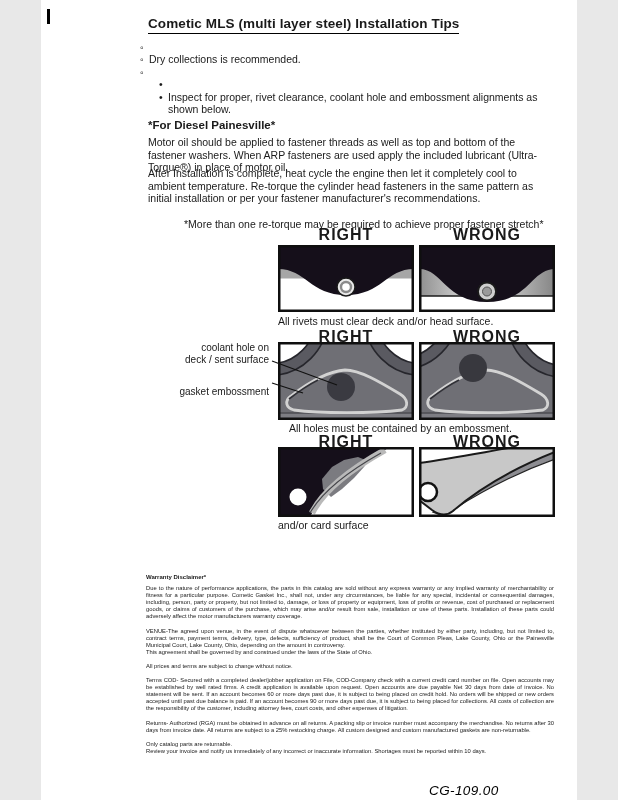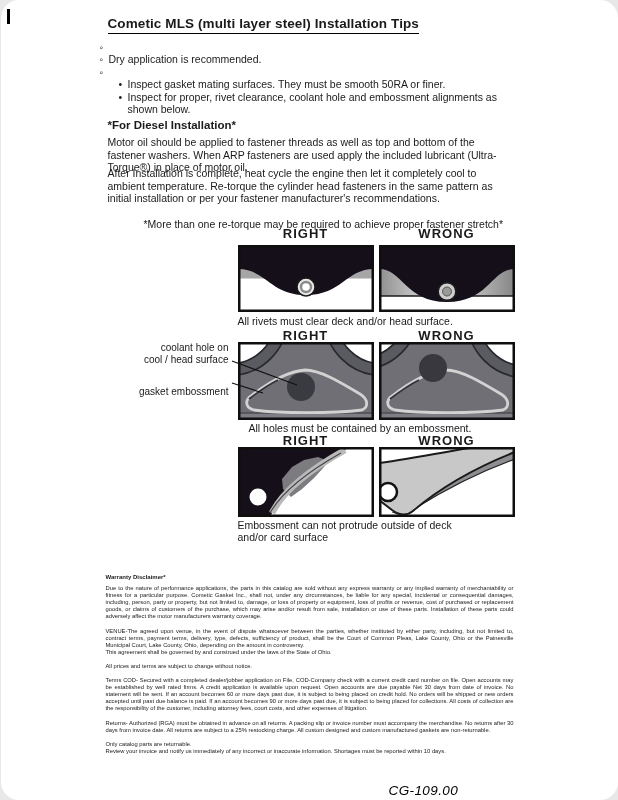--- a/index.html
+++ b/index.html
@@ -1,36 +1,36 @@
 <!DOCTYPE html>
 <html><head>
 <meta charset="utf-8">
 <style>
   html,body{margin:0;padding:0;background:#e8e8e8;}
   .page{
-    position:relative;width:617px;height:800px;margin:0 auto;
+    position:relative;width:536px;height:800px;margin:0 auto;
     background:#ffffff;overflow:hidden;
-    font-family:"Liberation Sans","DejaVu Sans",sans-serif;color:#1a1a1a;border-radius:18px;
+    font-family:"Liberation Sans","DejaVu Sans",sans-serif;color:#1a1a1a;
   }
   .abs{position:absolute;}
   .corner-mark{left:6px;top:9px;width:3px;height:15px;background:#000;}
   .title{
     left:107px;top:16px;font-size:13.5px;font-weight:bold;
     border-bottom:1.5px solid #000;padding-bottom:2px;letter-spacing:.1px;
   }
   .tips{left:99px;top:41px;font-size:10.5px;line-height:12.4px;width:430px;}
   .tip-row{display:flex;}
   .tip-row.sub{padding-left:19px;}
   .tip-glyph{width:9px;flex:0 0 9px;}
   .diesel-heading{left:107px;top:119px;font-size:11.5px;font-weight:bold;}
   .body-para{left:107px;font-size:10.5px;line-height:12.6px;width:405px;}
   .p1{top:136px;}
   .p2{top:167px;}
   .p3{top:218px;margin-left:36px;}
-  .rw-label{font-size:13px;font-weight:700;letter-spacing:1px;width:136px;text-align:center;}
+  .rw-label{font-size:16px;font-weight:700;letter-spacing:1px;width:136px;text-align:center;}
   .dbox{width:136px;overflow:hidden;}
   .dbox svg{display:block;}
   .caption{font-size:10.5px;line-height:12px;}
   .side-label{font-size:10px;line-height:11.5px;text-align:right;width:128px;left:100px;}
   .legal{left:105px;top:574px;width:408px;font-size:5.8px;line-height:7.1px;text-align:justify;}
   .legal .lh{font-weight:bold;margin:0 0 4px 0;font-size:6px;}
   .legal p{margin:0;}
   .legal p.gap{margin-top:7px;}
   .page-code{left:388px;top:783px;font-size:13.5px;letter-spacing:.4px;color:#000000;font-style:italic;}
   .overlay{left:0;top:0;pointer-events:none;}
@@ -43,36 +43,35 @@
   <div class="abs corner-mark"></div>
 
   <div class="abs title">Cometic MLS (multi layer steel) Installation Tips</div>
 
   <div class="abs tips">
     <div class="tip-row">
       <span class="tip-glyph">◦</span>
     </div>
     <div class="tip-row">
       <span class="tip-glyph">◦</span>
-      <span>Dry application is recommended.</span>
+      <span>Dry collections is recommended.</span>
     </div>
     <div class="tip-row">
       <span class="tip-glyph">◦</span>
     </div>
     <div class="tip-row sub">
       <span class="tip-glyph">•</span>
-      <span>Inspect gasket mating surfaces.  They must be smooth 50RA or finer.</span>
     </div>
     <div class="tip-row sub">
       <span class="tip-glyph">•</span>
       <span>Inspect for proper, rivet clearance, coolant hole and embossment alignments as shown below.</span>
     </div>
   </div>
 
-  <div class="abs diesel-heading">*For Diesel Installation*</div>
+  <div class="abs diesel-heading">*For Diesel Painesville*</div>
   <div class="abs body-para p2">After Installation is complete, heat cycle the engine then let it completely cool to ambient temperature. Re-torque the cylinder head fasteners in the same pattern as initial installation or per your fastener manufacturer's recommendations.</div>
   <div class="abs body-para p1">Motor oil should be applied to fastener threads as well as top and bottom of the fastener washers. When ARP fasteners are used apply the included lubricant (Ultra-Torque®) in place of motor oil.</div>
   <div class="abs body-para p3">*More than one re-torque may be required to achieve proper fastener stretch*</div>
 
   <div class="abs rw-label" style="left:237px;top:226px;">RIGHT</div>
   <div class="abs rw-label" style="left:378px;top:226px;">WRONG</div>
 
   <div class="abs dbox" style="left:237px;top:245px;height:67px;">
     <svg width="136" height="67" viewBox="0 0 136 67">
       <rect x="0" y="0" width="136" height="67" fill="#ffffff"></rect>
@@ -104,21 +103,21 @@
     </svg>
   </div>
 
   <div class="abs caption" style="left:237px;top:315px;">All rivets must clear deck and/or head surface.</div>
 
   <div class="abs rw-label" style="left:237px;top:328px;">RIGHT</div>
   <div class="abs rw-label" style="left:378px;top:328px;">WRONG</div>
 
   <div class="abs side-label" style="top:342px;">
     <div>coolant hole on</div>
-    <div>cool / head surface</div>
+    <div>deck / sent surface</div>
   </div>
   <div class="abs side-label" style="top:377px;margin-top:9px;">gasket embossment</div>
 
   <div class="abs dbox" style="left:237px;top:342px;height:78px;">
     <svg width="136" height="78" viewBox="0 0 136 78">
       <rect x="0" y="0" width="136" height="78" fill="#6f6f75"></rect>
       <circle cx="-8" cy="-24" r="46" fill="#ffffff"></circle>
       <circle cx="-8" cy="-24" r="51.5" fill="none" stroke="#5a5a61" stroke-width="11"></circle>
       <circle cx="-8" cy="-24" r="57.5" fill="none" stroke="#26262c" stroke-width="1.6"></circle>
       <circle cx="-8" cy="-24" r="45.8" fill="none" stroke="#26262c" stroke-width="1.6"></circle>
@@ -176,21 +175,20 @@
     <svg width="136" height="70" viewBox="0 0 136 70">
       <rect x="0" y="0" width="136" height="70" fill="#ffffff"></rect>
       <path d="M14,65 C48,42 90,18 136,3 L136,12 C94,27 56,48 24,69 Z" fill="#8d8d92" stroke="#222222" stroke-width="1.2"></path>
       <path d="M0,16 C34,11 66,5 96,0 L136,0 L136,5 C98,20 62,40 34,64 C28,69 20,68 13,63 L0,53 Z" fill="#c8c8c8" stroke="#1a1a1a" stroke-width="2"></path>
       <circle cx="9" cy="45" r="9" fill="#ffffff" stroke="#111111" stroke-width="2.5"></circle>
       <rect x="1.25" y="1.25" width="133.5" height="67.5" fill="none" stroke="#0f0f0f" stroke-width="2.5"></rect>
     </svg>
   </div>
 
   <div class="abs caption" style="left:237px;top:519px;width:230px;">
-    <div>Embossment can not protrude outside of deck</div>
     <div>and/or card surface</div>
   </div>
 
   <svg class="abs overlay" width="618" height="800" viewBox="0 0 618 800">
     <line x1="231" y1="361" x2="296" y2="385" stroke="#111111" stroke-width="1.2"></line>
     <line x1="231" y1="383" x2="262" y2="393" stroke="#111111" stroke-width="1.2"></line>
   </svg>
 
   <div class="abs legal">
     <p class="lh">Warranty Disclaimer*</p>

